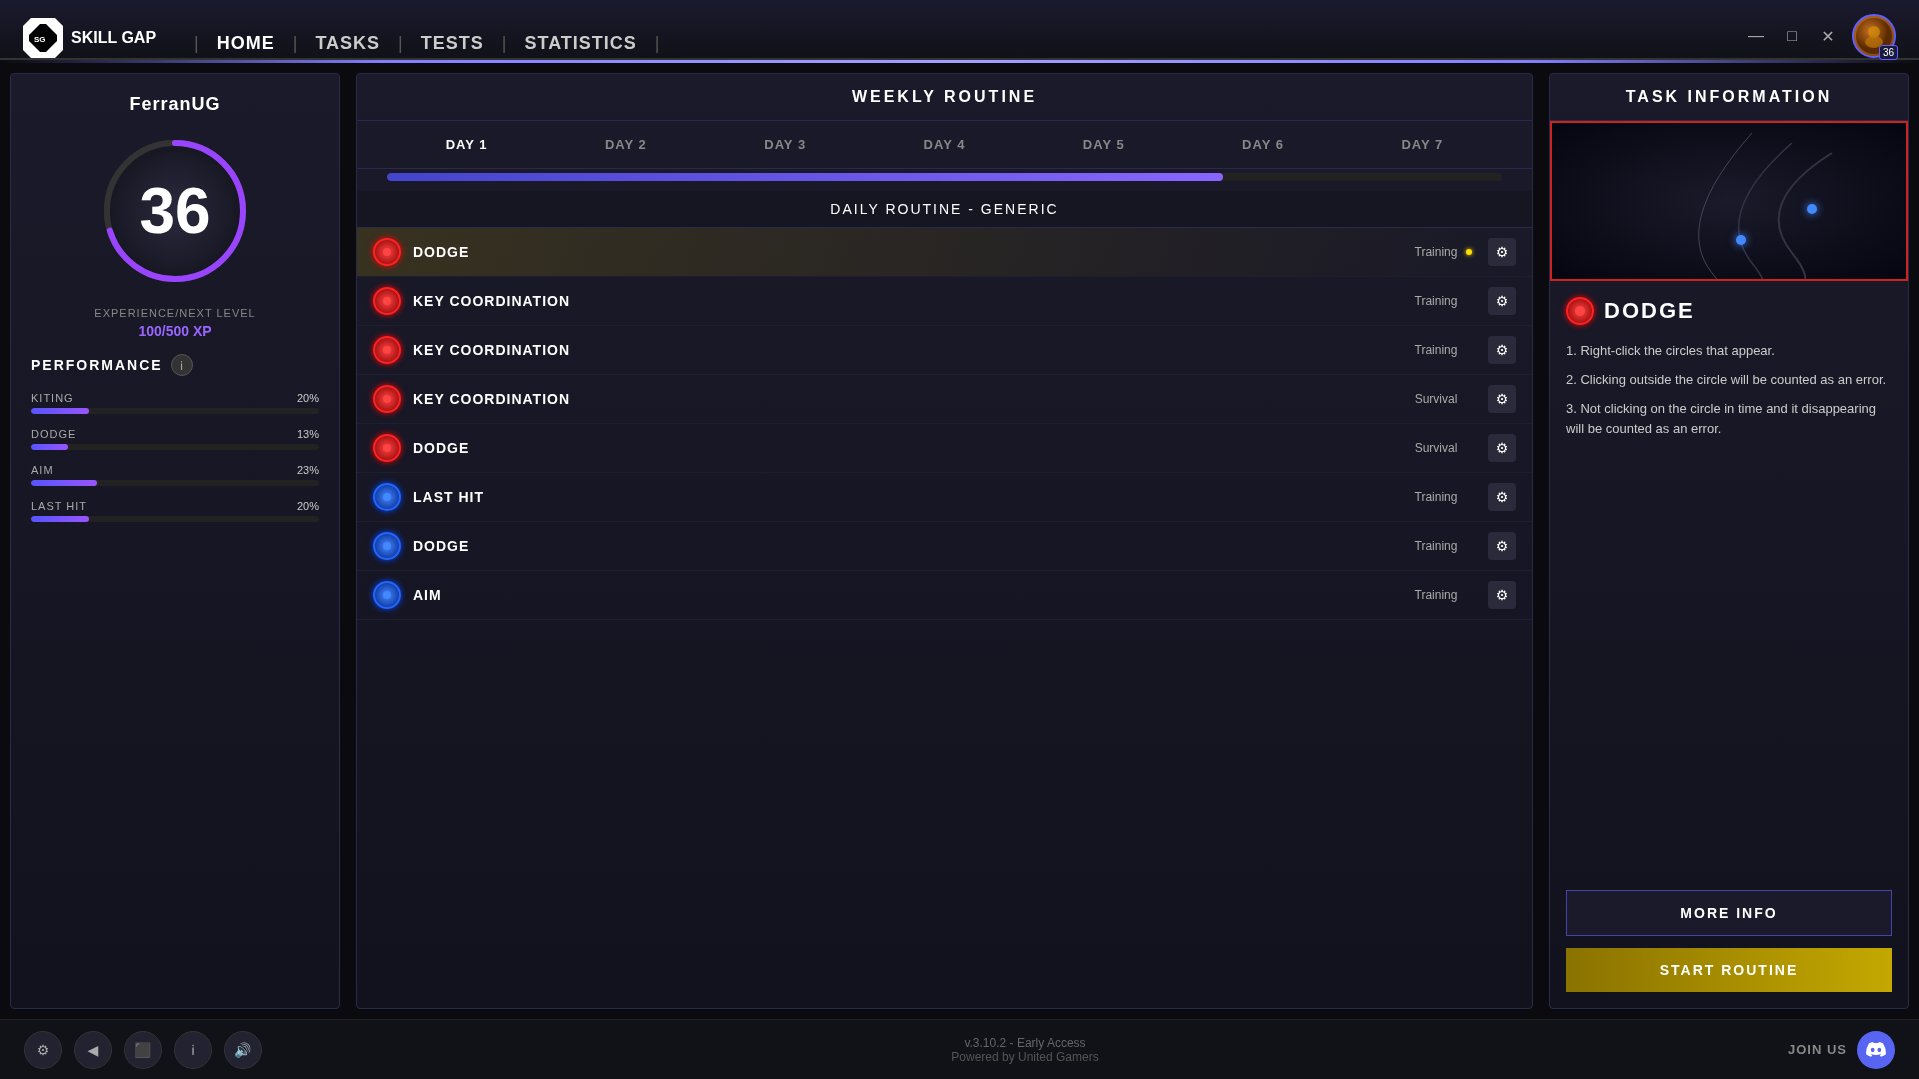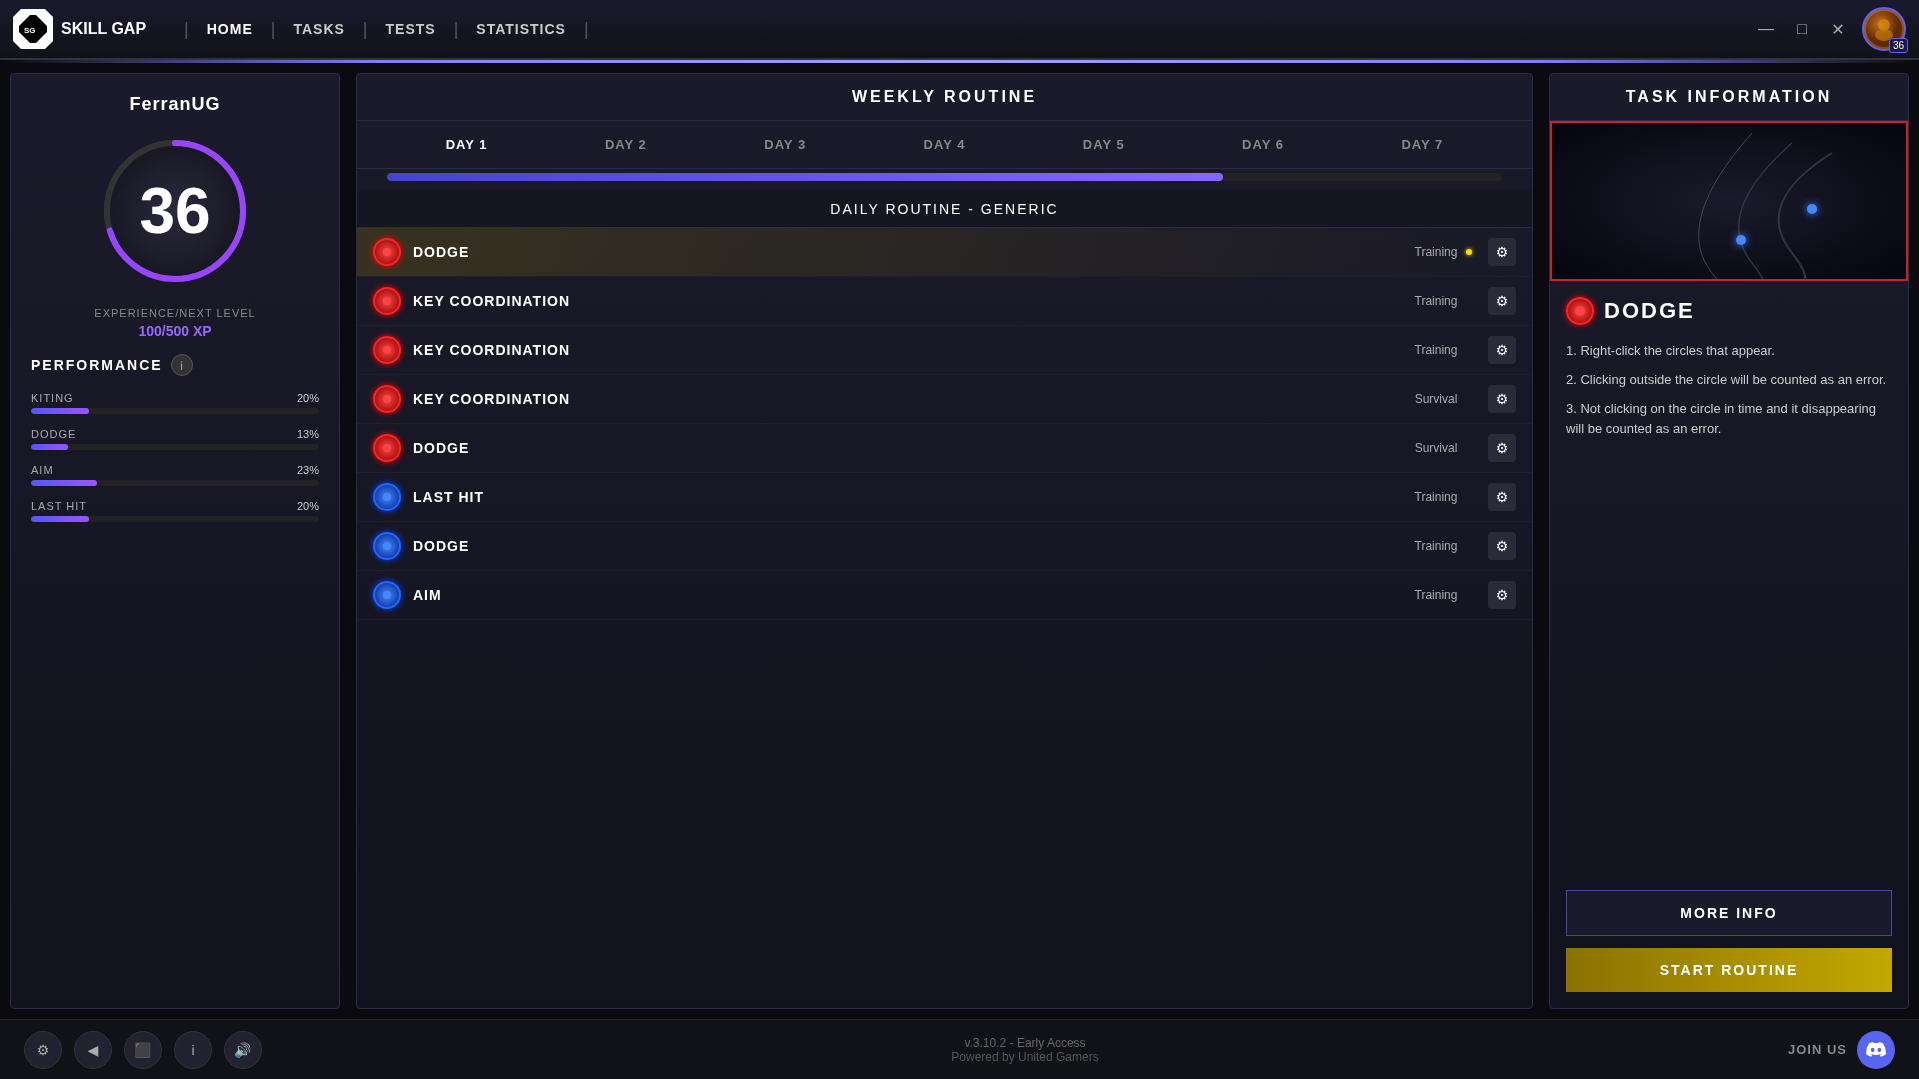--- a/index.html
+++ b/index.html
@@ -11,22 +11,22 @@
       color: #fff;
       overflow: hidden;
     }
 
     
     .topbar {
       width: 100%;
       height: 60px;
       background: linear-gradient(180deg, #1a1a2e 0%, #111118 100%);
       display: flex;
-      align-items: center;
-      padding: 0 13px;
+      align-items: flex-end;
+      padding: 0 23px;
       border-bottom: 2px solid #333;
       position: relative;
     }
     .logo-area {
       display: flex;
       align-items: center;
       gap: 8px;
       margin-right: 30px;
     }
     .logo-icon {
@@ -52,21 +52,21 @@
       flex: 1;
     }
     .nav-sep {
       color: #555;
       margin: 0 8px;
       font-size: 18px;
     }
     .nav-link {
       color: #ccc;
       text-decoration: none;
-      font-size: 14px;
+      font-size: 18px;
       font-weight: 700;
       letter-spacing: 1px;
       padding: 4px 10px;
       cursor: pointer;
     }
     .nav-link.active {
       color: #fff;
     }
     .topbar-right {
       display: flex;

